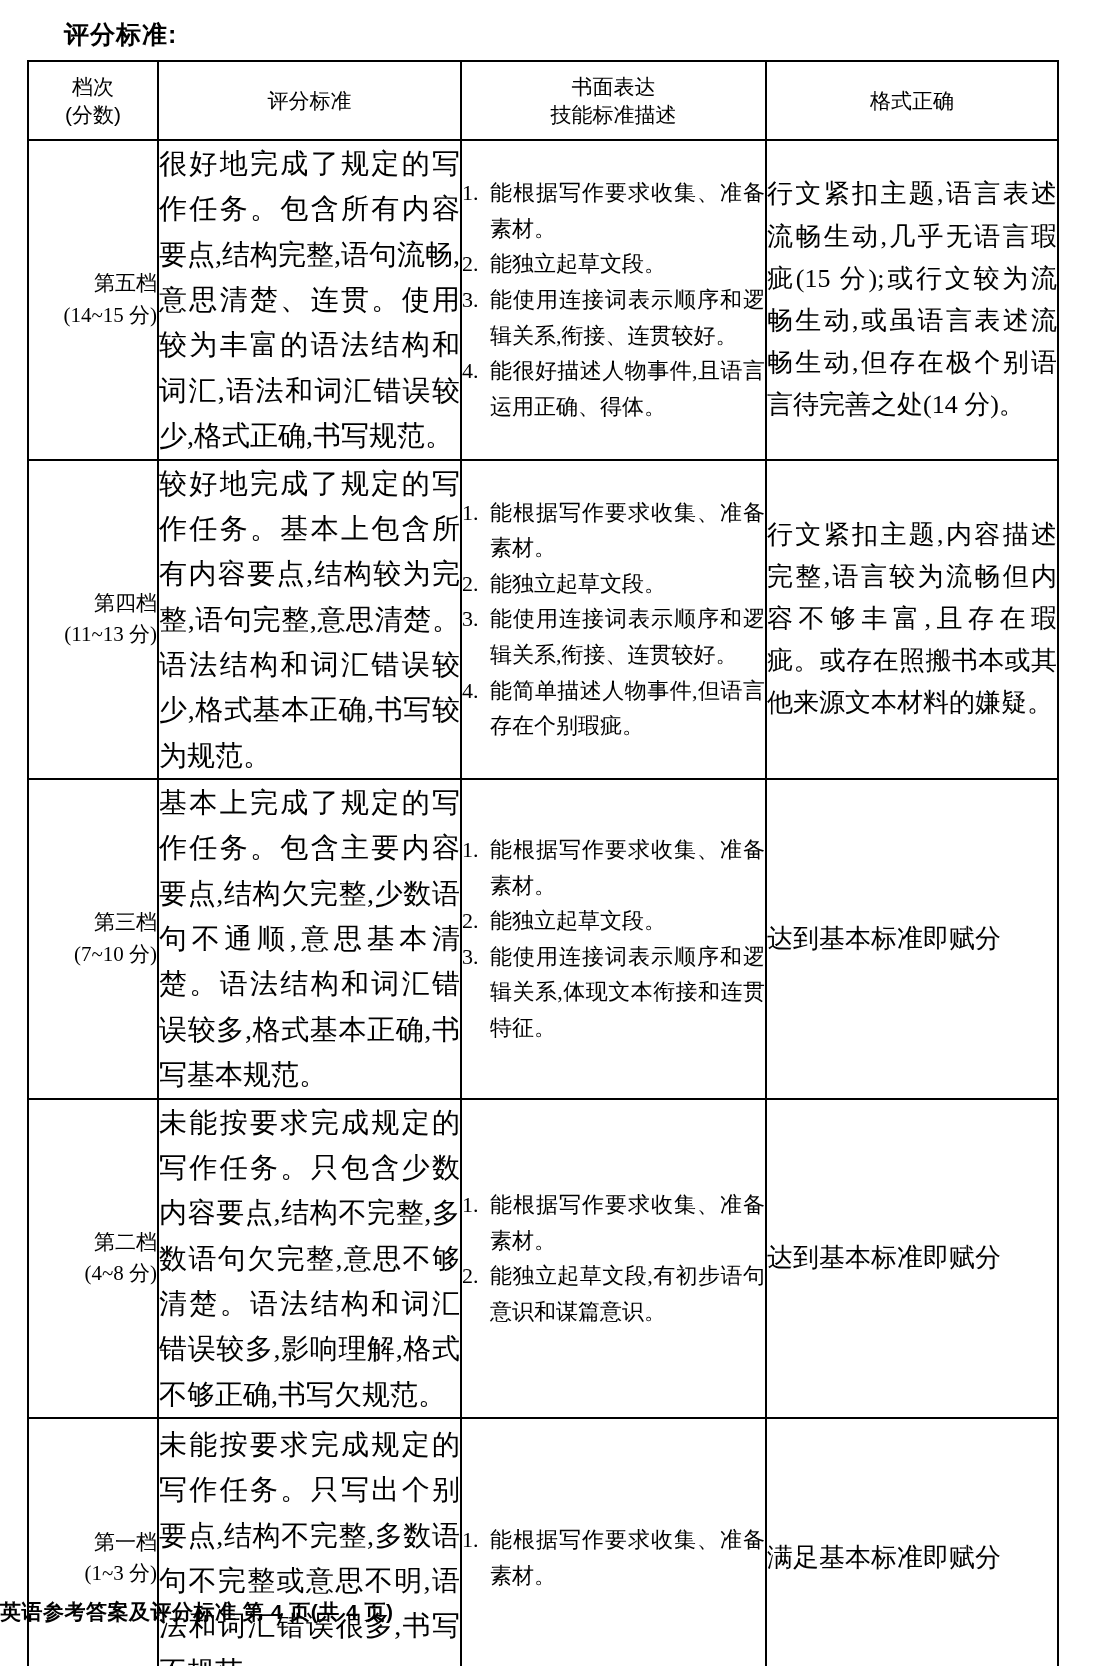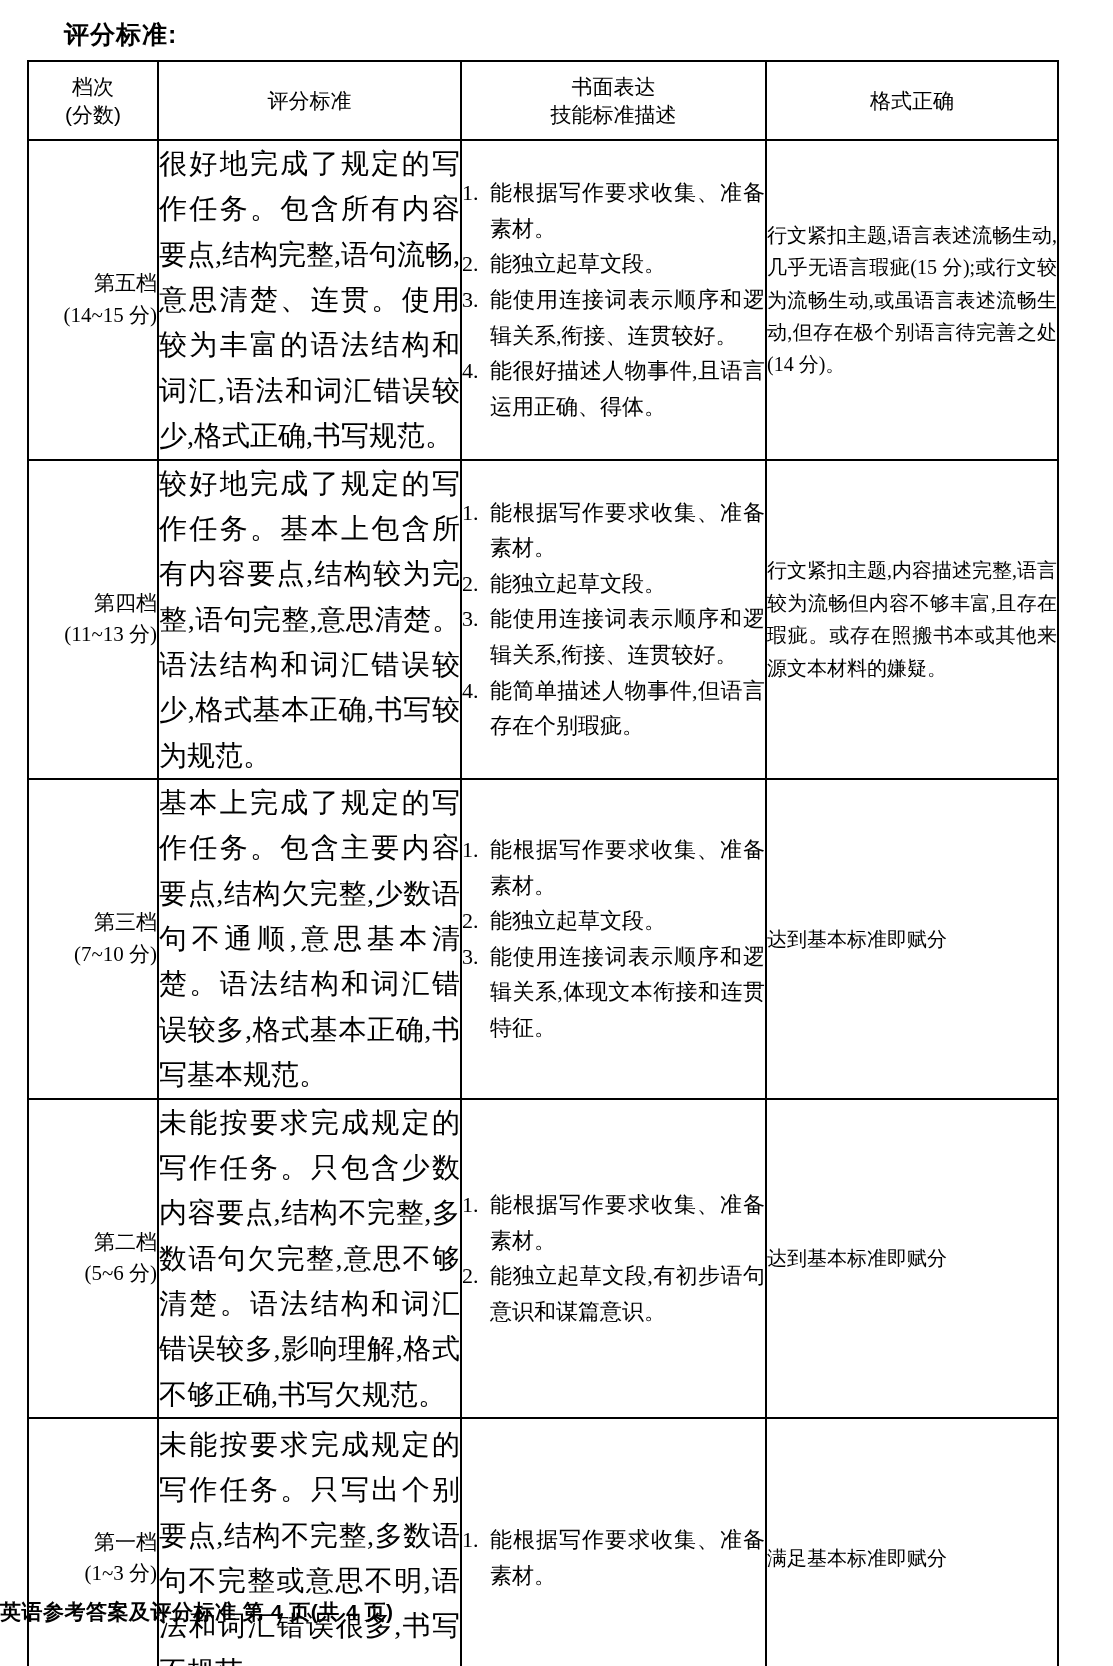--- a/index.html
+++ b/index.html
@@ -95,21 +95,21 @@
     flex: 0 0 auto;
     width: 28px;
     text-align: left;
   }
   .skill-list li .txt {
     flex: 1 1 auto;
     text-align: justify;
     text-align-last: left;
   }
   .notes-cell {
-    font-size: 20px;
+    font-size: 26px;
     line-height: 1.62;
     padding: 10px 10px 10px 12px;
     text-align: justify;
     text-align-last: left;
     border-radius: 14px;
   }
   .notes-cell.center {
     text-align: center;
     text-align-last: left;
   }
@@ -244,21 +244,21 @@
                 <span class="txt">能使用连接词表示顺序和逻辑关系,体现文本衔接和连贯特征。</span>
               </li>
           </ul>
         </td>
         <td class="notes-cell center">达到基本标准即赋分</td>
       </tr>
 
       <tr class="r4">
         <td class="level-cell">
           <span class="lvl-name">第二档</span>
-          <span class="lvl-score">(5~6 分)</span>
+          <span class="lvl-score">(4~8 分)</span>
         </td>
         <td class="crit-cell">未能按要求完成规定的写作任务。只包含少数内容要点,结构不完整,多数语句欠完整,意思不够清楚。语法结构和词汇错误较多,影响理解,格式不够正确,书写欠规范。</td>
         <td class="skill-cell">
           <ul class="skill-list">
             <li>
                 <span class="num">1.</span>
                 <span class="txt">能根据写作要求收集、准备素材。</span>
               </li>
             <li>
                 <span class="num">2.</span>

